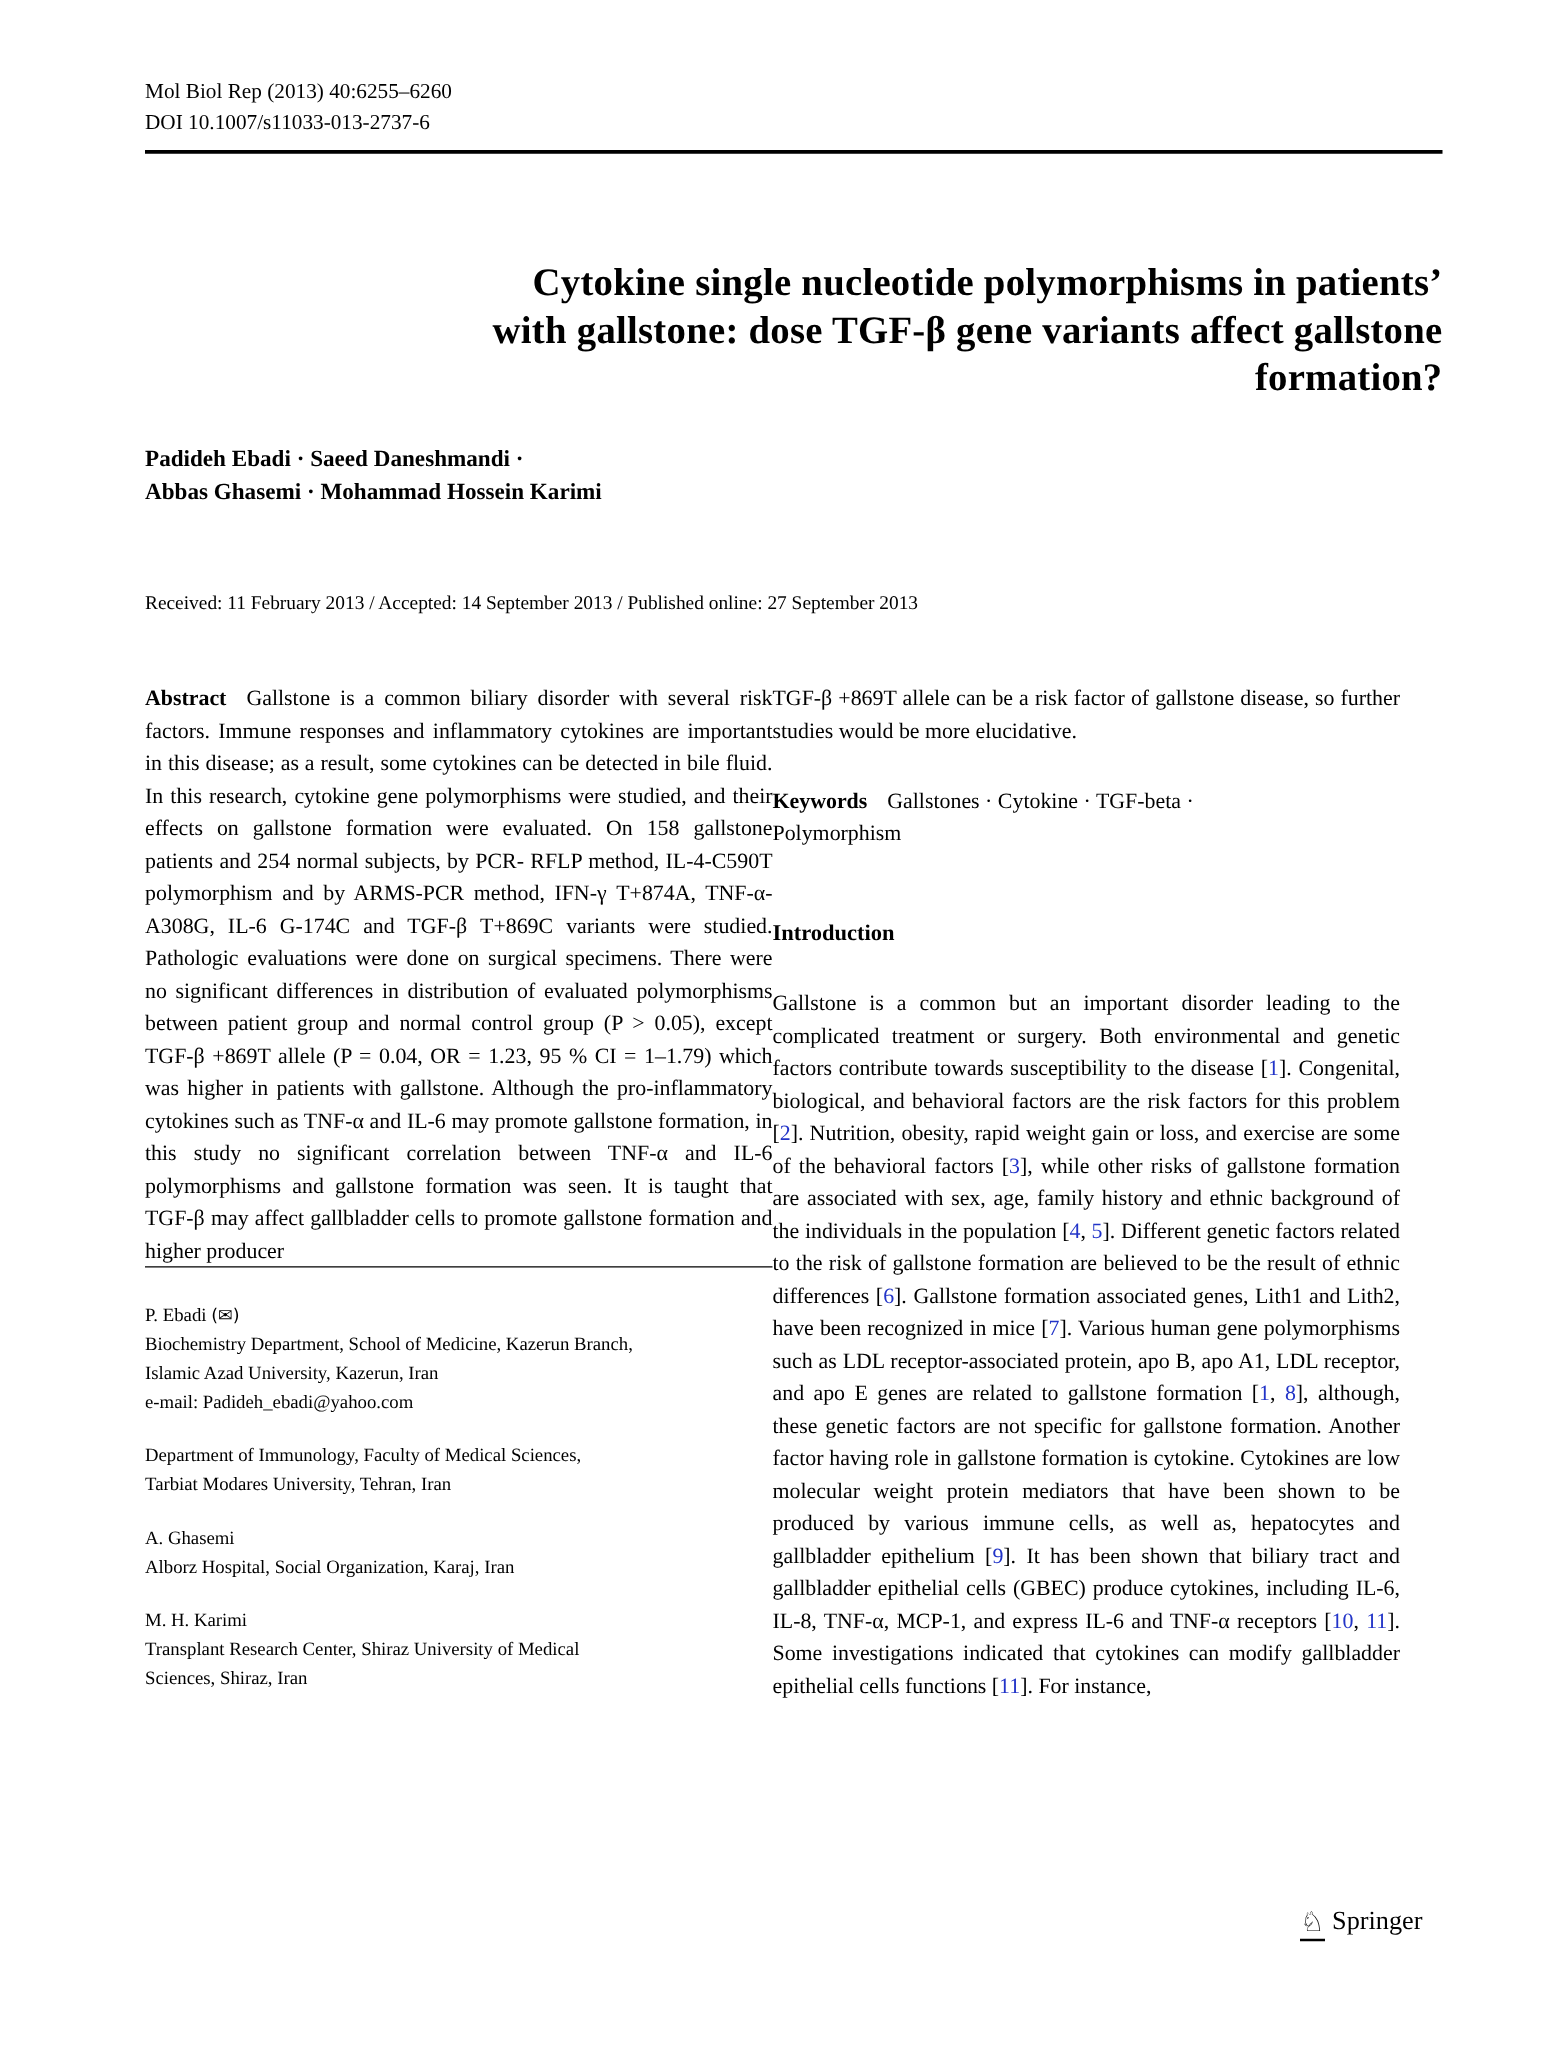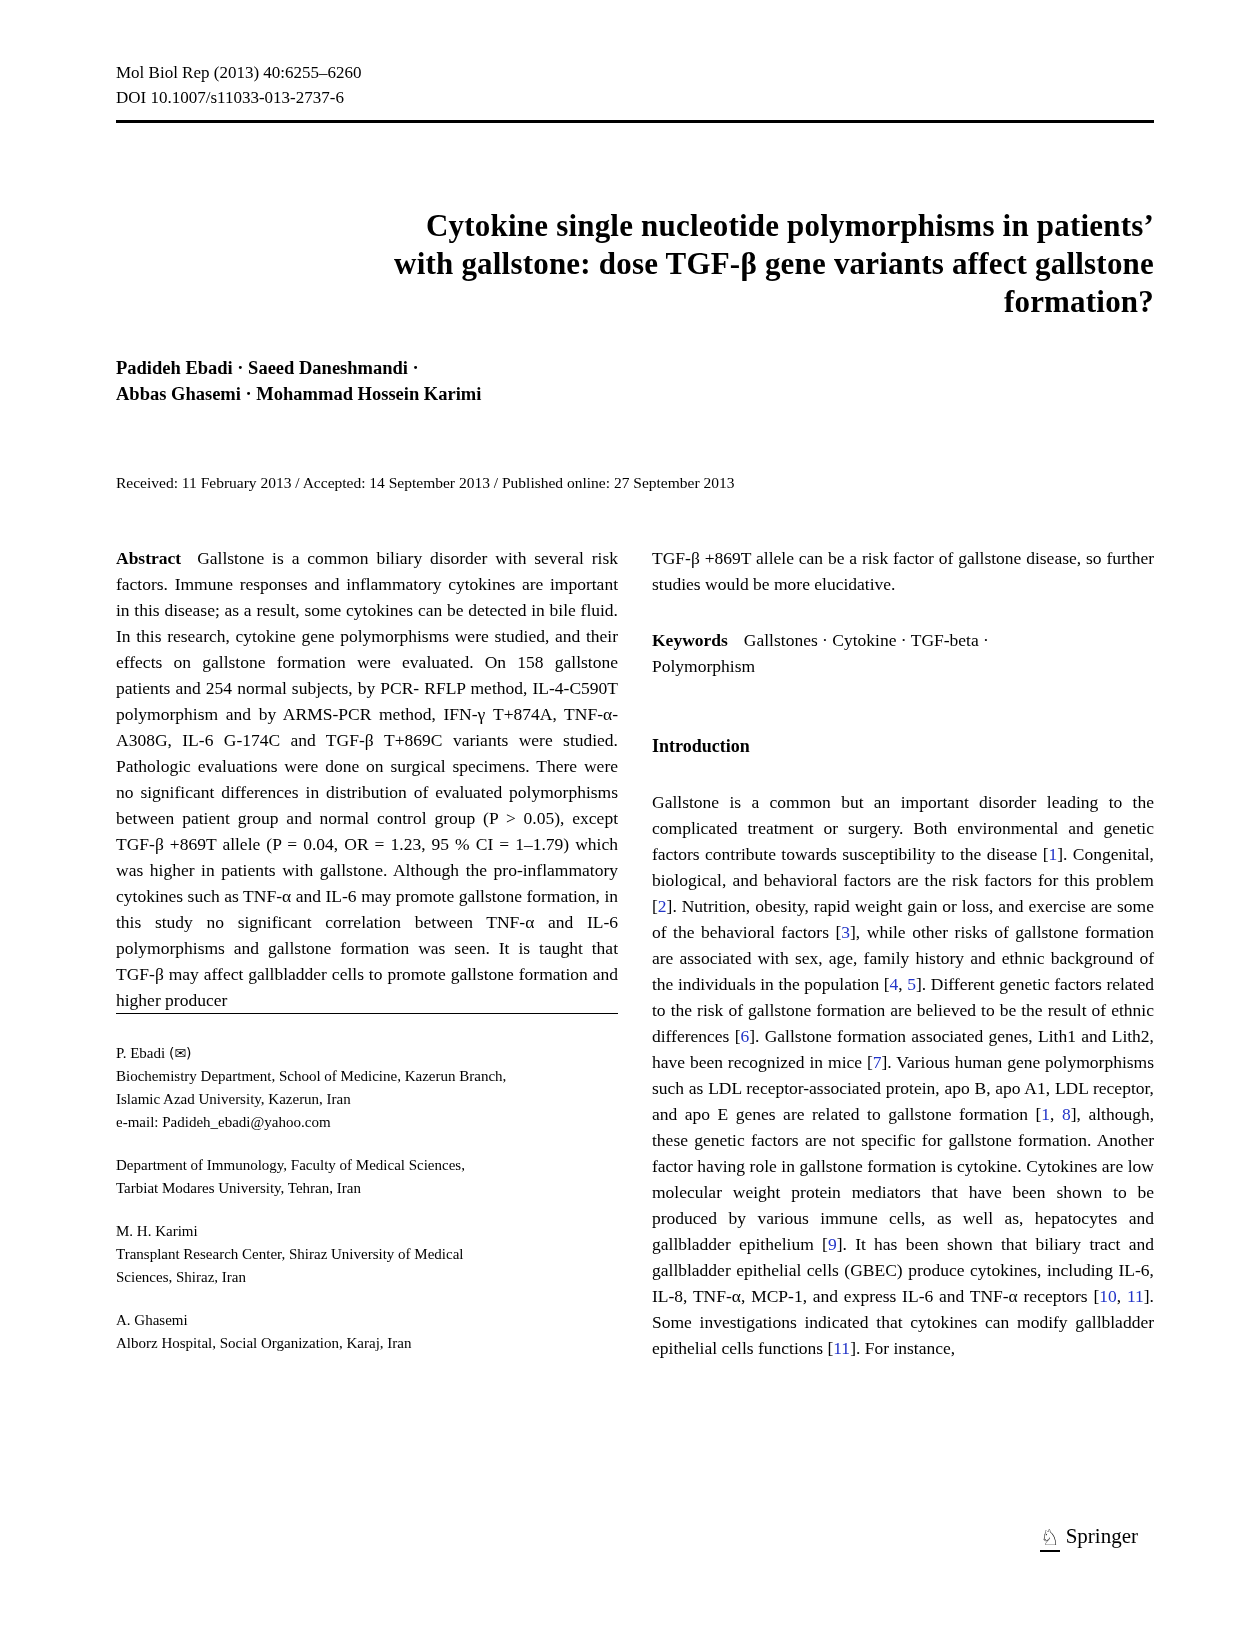--- a/index.html
+++ b/index.html
@@ -18,21 +18,21 @@
   .head-rule { border:0; border-top:3px solid #000; margin:10px 0 0 0; }
 
   
   .article-title { margin-top:84px; font-size:31px; font-weight:bold; line-height:38px; letter-spacing:0.2px;text-align:right; }
   .authors { margin-top:34px; font-size:18.5px; font-weight:bold; line-height:26px; }
 
   
   .dates { margin-top:64px; font-size:15.5px; line-height:24px; }
 
   
-  .columns { margin-top:50px; display:flex; gap:34px; }
+  .columns { margin-top:50px; display:flex; }
   .col { width:502px; }
   .body-par {
     font-size:17.5px; line-height:26px;
     text-align:justify; text-justify:inter-word;
     margin:0;
   }
   .lead-label { font-weight:bold; margin-right:16px; }
   .keywords-par { margin-top:30px; font-size:17.5px; line-height:26px; }
   .section-heading { margin-top:54px; font-size:18px; font-weight:bold; line-height:26px; }
   .intro-par { margin-top:30px; }
@@ -98,27 +98,27 @@
           <div><span>P. Ebadi</span> <span class="envelope">(✉)</span></div>
           <div>Biochemistry Department, School of Medicine, Kazerun Branch,</div>
           <div>Islamic Azad University, Kazerun, Iran</div>
           <div>e-mail: Padideh_ebadi@yahoo.com</div>
         </div>
         <div class="fn-group">
           <div>Department of Immunology, Faculty of Medical Sciences,</div>
           <div>Tarbiat Modares University, Tehran, Iran</div>
         </div>
         <div class="fn-group">
+          <div>A. Ghasemi</div>
+          <div>Alborz Hospital, Social Organization, Karaj, Iran</div>
+        </div>
+        <div class="fn-group">
           <div>M. H. Karimi</div>
           <div>Transplant Research Center, Shiraz University of Medical</div>
           <div>Sciences, Shiraz, Iran</div>
-        </div>
-        <div class="fn-group">
-          <div>A. Ghasemi</div>
-          <div>Alborz Hospital, Social Organization, Karaj, Iran</div>
         </div>
       </div>
     </div>
 
     <div class="col">
       <p class="body-par">TGF-β +869T allele can be a risk factor of gallstone disease, so further studies would be more elucidative.</p>
 
       <div class="keywords-par">
         <div><span class="lead-label">Keywords</span><span>Gallstones · Cytokine · TGF-beta ·</span></div>
         <div>Polymorphism</div>

